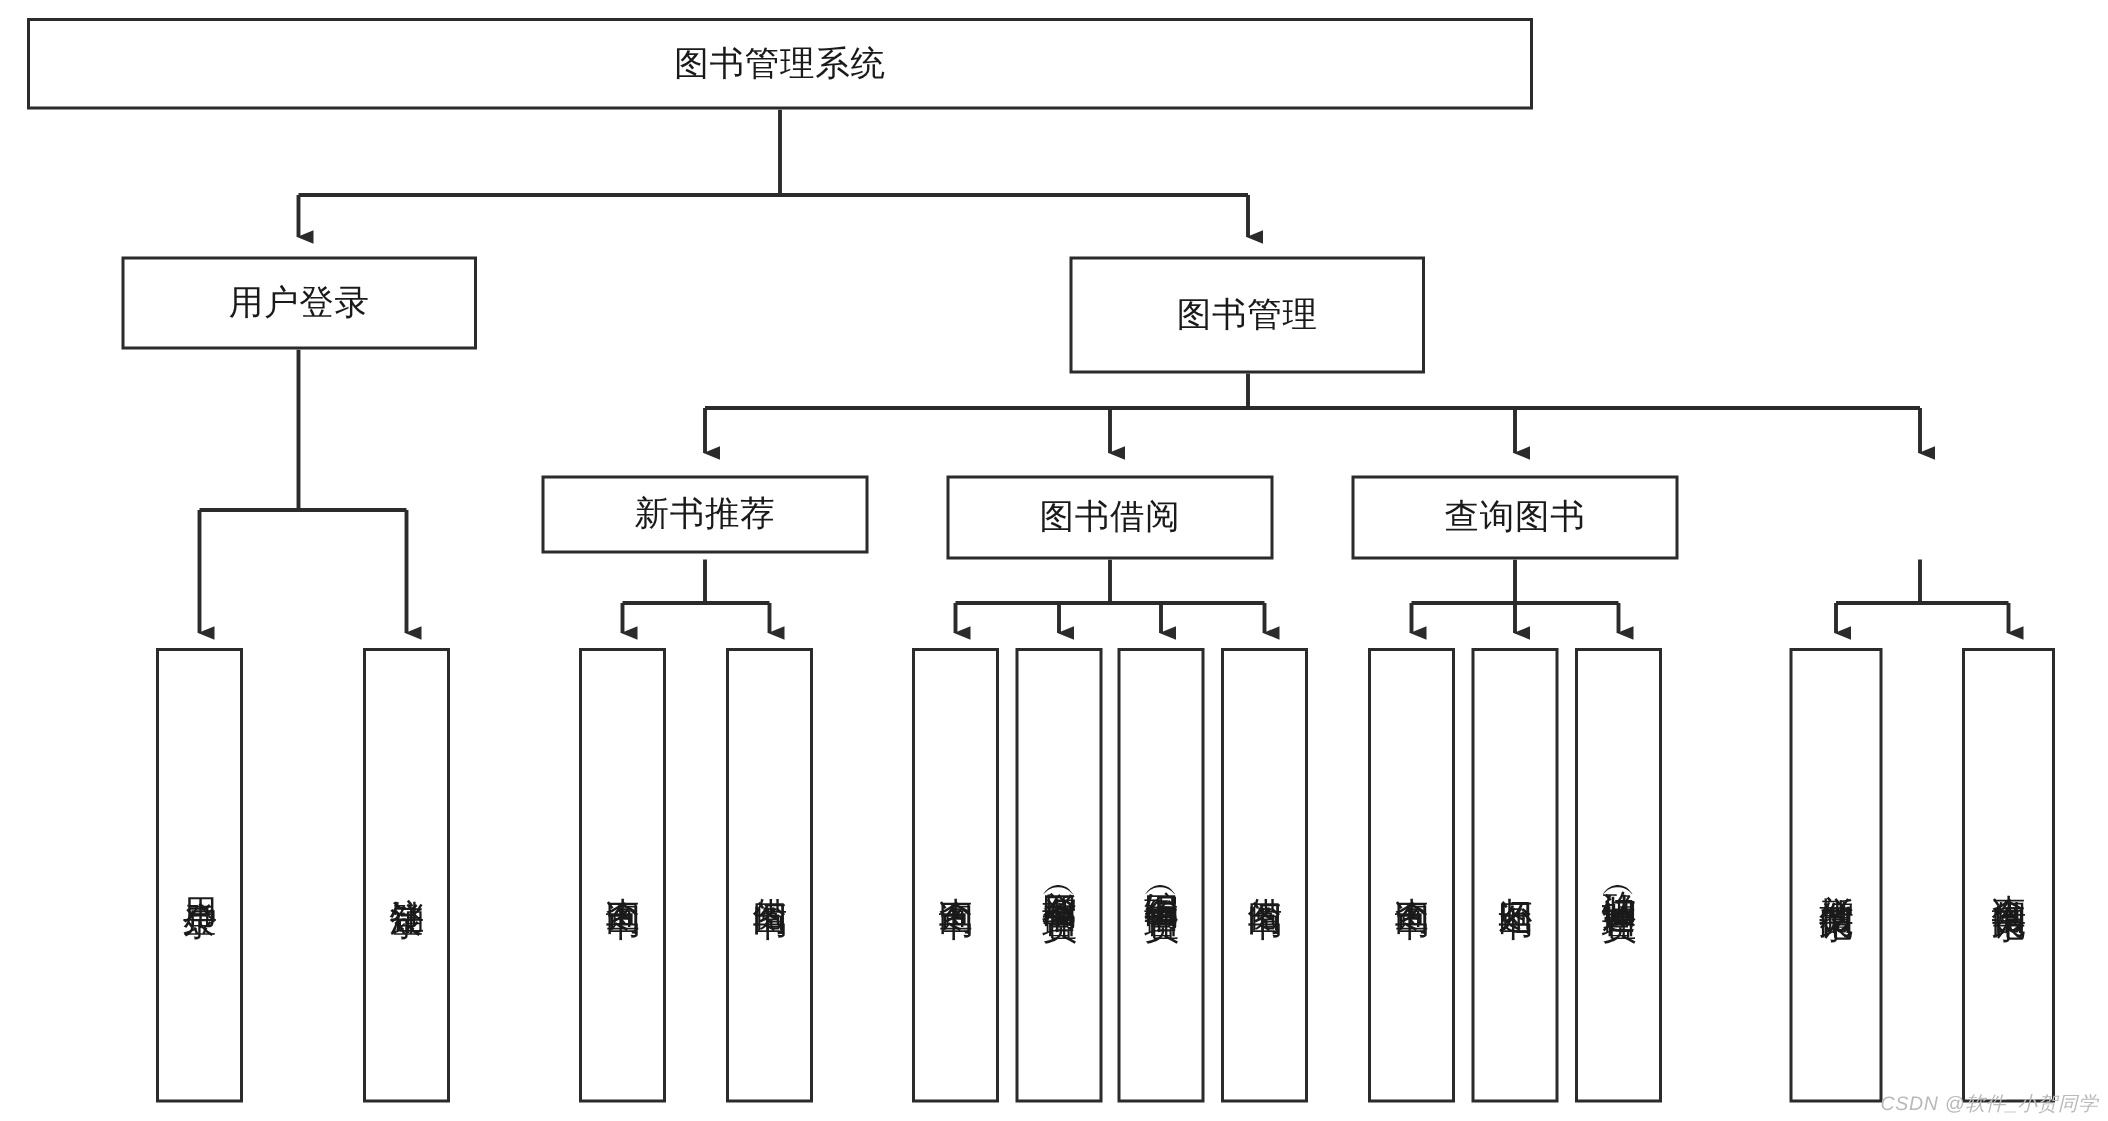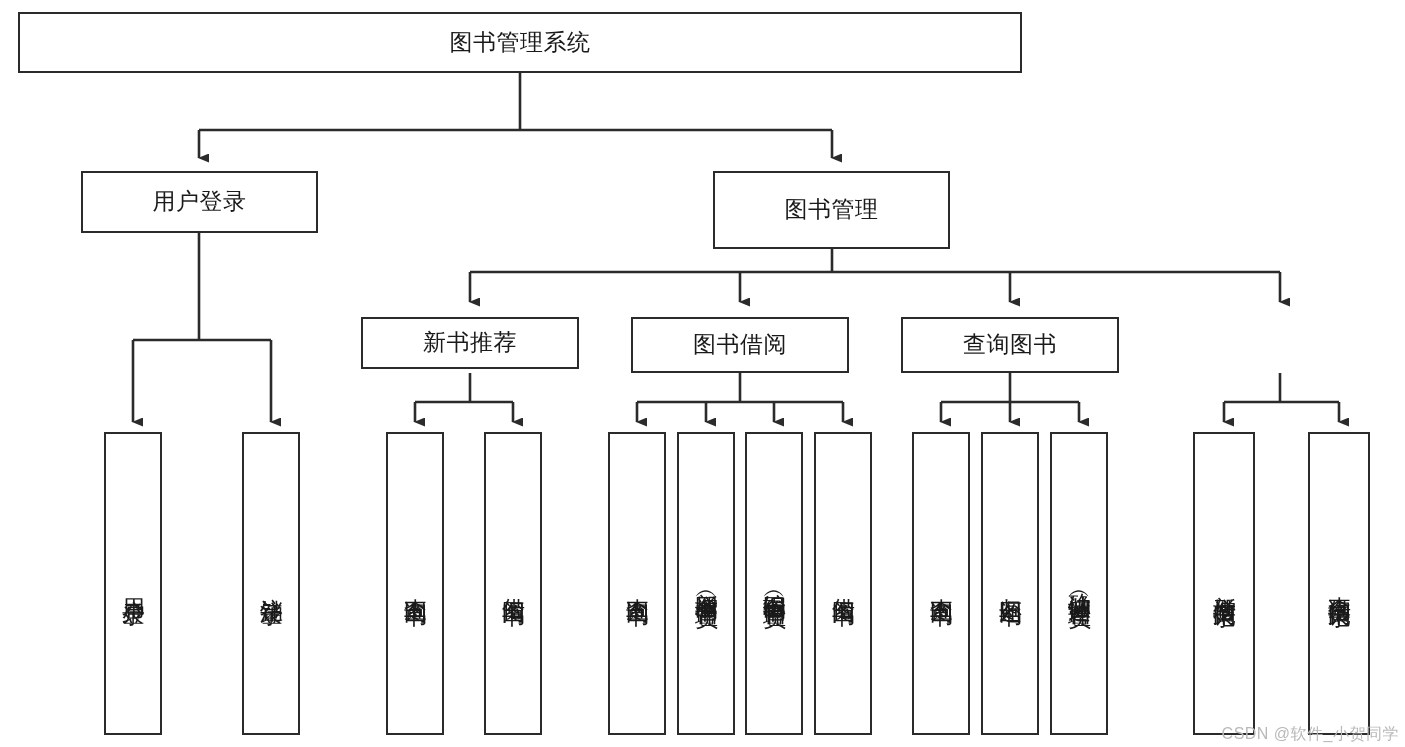--- a/index.html
+++ b/index.html
@@ -56,24 +56,25 @@
     text-orientation: upright;
     font-size: 23px;
     line-height: 1.12;
     letter-spacing: 2px;
     white-space: nowrap;
   }
   .watermark {
     position: absolute;
     right: 6px;
     bottom: 2px;
-    font-size: 16px;
+    font-size: 13px;
     color: #b9b9b9;
     letter-spacing: 0.5px;
     white-space: nowrap;
+    font-style: italic;
   }
 </style>
 </head>
 <body>
 
 <div id="canvas">
 
   <svg id="wires" viewBox="0 0 1405 747" xmlns="http://www.w3.org/2000/svg">
     <defs>
       <marker id="arrow" markerWidth="9" markerHeight="11" refX="4.5" refY="10" orient="auto" markerUnits="userSpaceOnUse">

